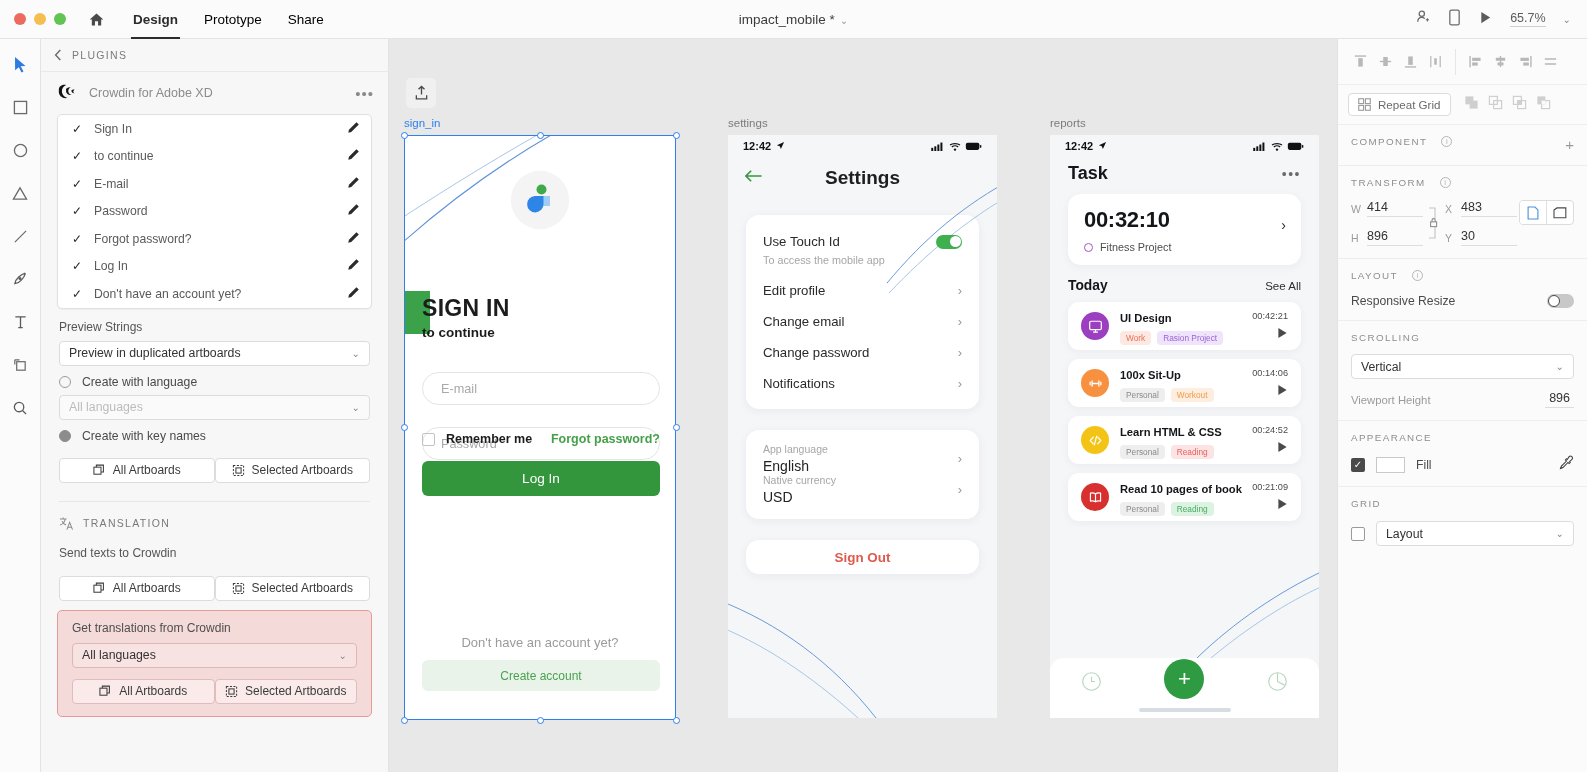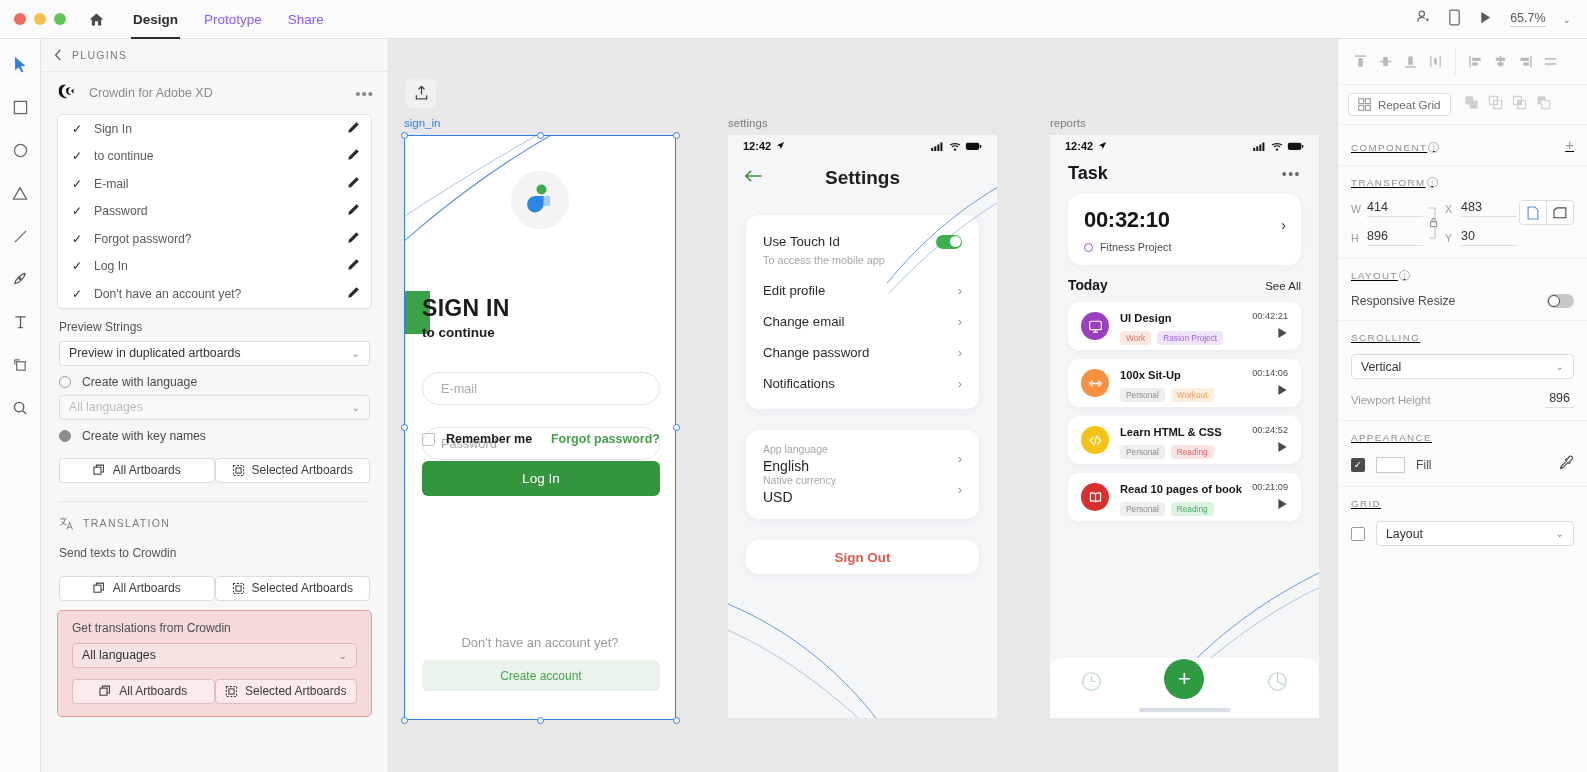--- a/index.html
+++ b/index.html
@@ -18,21 +18,21 @@
     display: flex; align-items: center;
   }
   .traffic { display: flex; gap: 8px; margin-left: 14px; }
   .dot { width: 12px; height: 12px; border-radius: 50%; }
   .dot.r { background: #ec6a5f; }
   .dot.y { background: #f4bf50; }
   .dot.g { background: #61c454; }
   .home-icon { margin-left: 22px; display: flex; align-items: center; }
   .tabs { display: flex; margin-left: 28px; gap: 26px; height: 39px; align-items: center; }
   .tab {
-    font-size: 13.5px; color: #8b5cf6; height: 39px; line-height: 39px;
+    font-size: 13.5px; color: #000000; height: 39px; line-height: 39px;
     position: relative; cursor: default;
   }
   .tab.active { color: #2c2c2c; font-weight: 600; }
   .tab.active::after {
     content: ""; position: absolute; left: -2px; right: -2px; bottom: 0;
     height: 2px; background: #2c2c2c;
   }
   .doc-title {
     position: absolute; left: 0; right: 0; text-align: center;
     font-size: 13.5px; color: #3c3c3c;
@@ -239,21 +239,21 @@
   .align-bar { height: 46px; display: flex; align-items: center; padding: 0 10px; gap: 0px; border-bottom: 1px solid #eee;}
   .al { width: 25px; height: 25px; display:flex; align-items:center; justify-content:center; }
   .vdiv { width: 1px; height: 26px; background: #e6e6e6; margin: 0 7px; }
   .rg-bar { height: 40px; display:flex; align-items:center; padding: 0 10px; gap: 9px; border-bottom: 1px solid #eee; }
   .rg-btn { height: 23px; border: 1px solid #dcdcdc; background:#fff; border-radius: 4px;
             display:flex; align-items:center; gap:7px; padding: 0 9px; font-size: 11.6px; color:#6a6a6a; }
   .rg-icons { display:flex; gap: 9px; margin-left: 4px; }
   .sec {
     padding: 11px 13px 12px 13px; border-bottom: 1px solid #eee;
   }
-  .sec-t { display:flex; align-items:flex-end; gap: 1px; text-decoration: underline; }
+  .sec-t { display:flex; align-items:flex-start; gap: 14px; }
   .sec-t .tt { font-size: 9.8px; letter-spacing: 1.4px; color: #8e8e8e; }
   .sec-t .plus { margin-left:auto; color: #9b9b9b; font-size: 15px; }
   .info { width: 11px; height: 11px; border-radius:50%; border: 1px solid #b5b5b5; color:#b5b5b5;
           font-size: 8px; display:flex; align-items:center; justify-content:center; }
   .tf-grid { display: flex; align-items: center; margin-top: 12px; gap: 0; }
   .tf-col { width: 72px; }
   .tf-f { display:flex; align-items:center; gap: 7px; margin-bottom: 12px; }
   .tf-f .k { font-size: 10.5px; color: #9b9b9b; width: 9px; }
   .tf-f .v { font-size: 12.5px; color: #333; border-bottom: 1px solid #ddd; flex:1; padding-bottom: 2px; }
   .lockcol { width: 22px; display:flex; flex-direction:column; align-items:center; }
@@ -296,20 +296,23 @@
     <div class="home-icon">
       <svg width="17" height="17" viewBox="0 0 20 20">
           <path d="M10 3 L18 10 H15.5 V17 H11.8 V12.2 H8.2 V17 H4.5 V10 H2 Z" fill="#4a4a4a"></path>
         </svg>
     </div>
     <div class="tabs">
       <div class="tab active">Design</div>
       <div class="tab">Prototype</div>
       <div class="tab">Share</div>
     </div>
+    <div class="doc-title">
+      <span>impact_mobile *</span><span class="caret">⌄</span>
+    </div>
     <div class="topright">
       <span>
         <svg width="16" height="16" viewBox="0 0 20 20">
             <circle cx="8.5" cy="6" r="3.3" fill="none" stroke="#6b6b6b" stroke-width="1.6"></circle>
             <path d="M3.5 16 C3.5 12.2 6 10.5 8.5 10.5 C10 10.5 11.3 11.1 12.2 12.1" fill="none" stroke="#6b6b6b" stroke-width="1.6"></path>
             <path d="M13.5 13.5 H17.5 M15.5 11.5 V15.5" stroke="#6b6b6b" stroke-width="1.4"></path>
           </svg>
       </span>
       <span>
         <svg width="13" height="17" viewBox="0 0 14 20">

